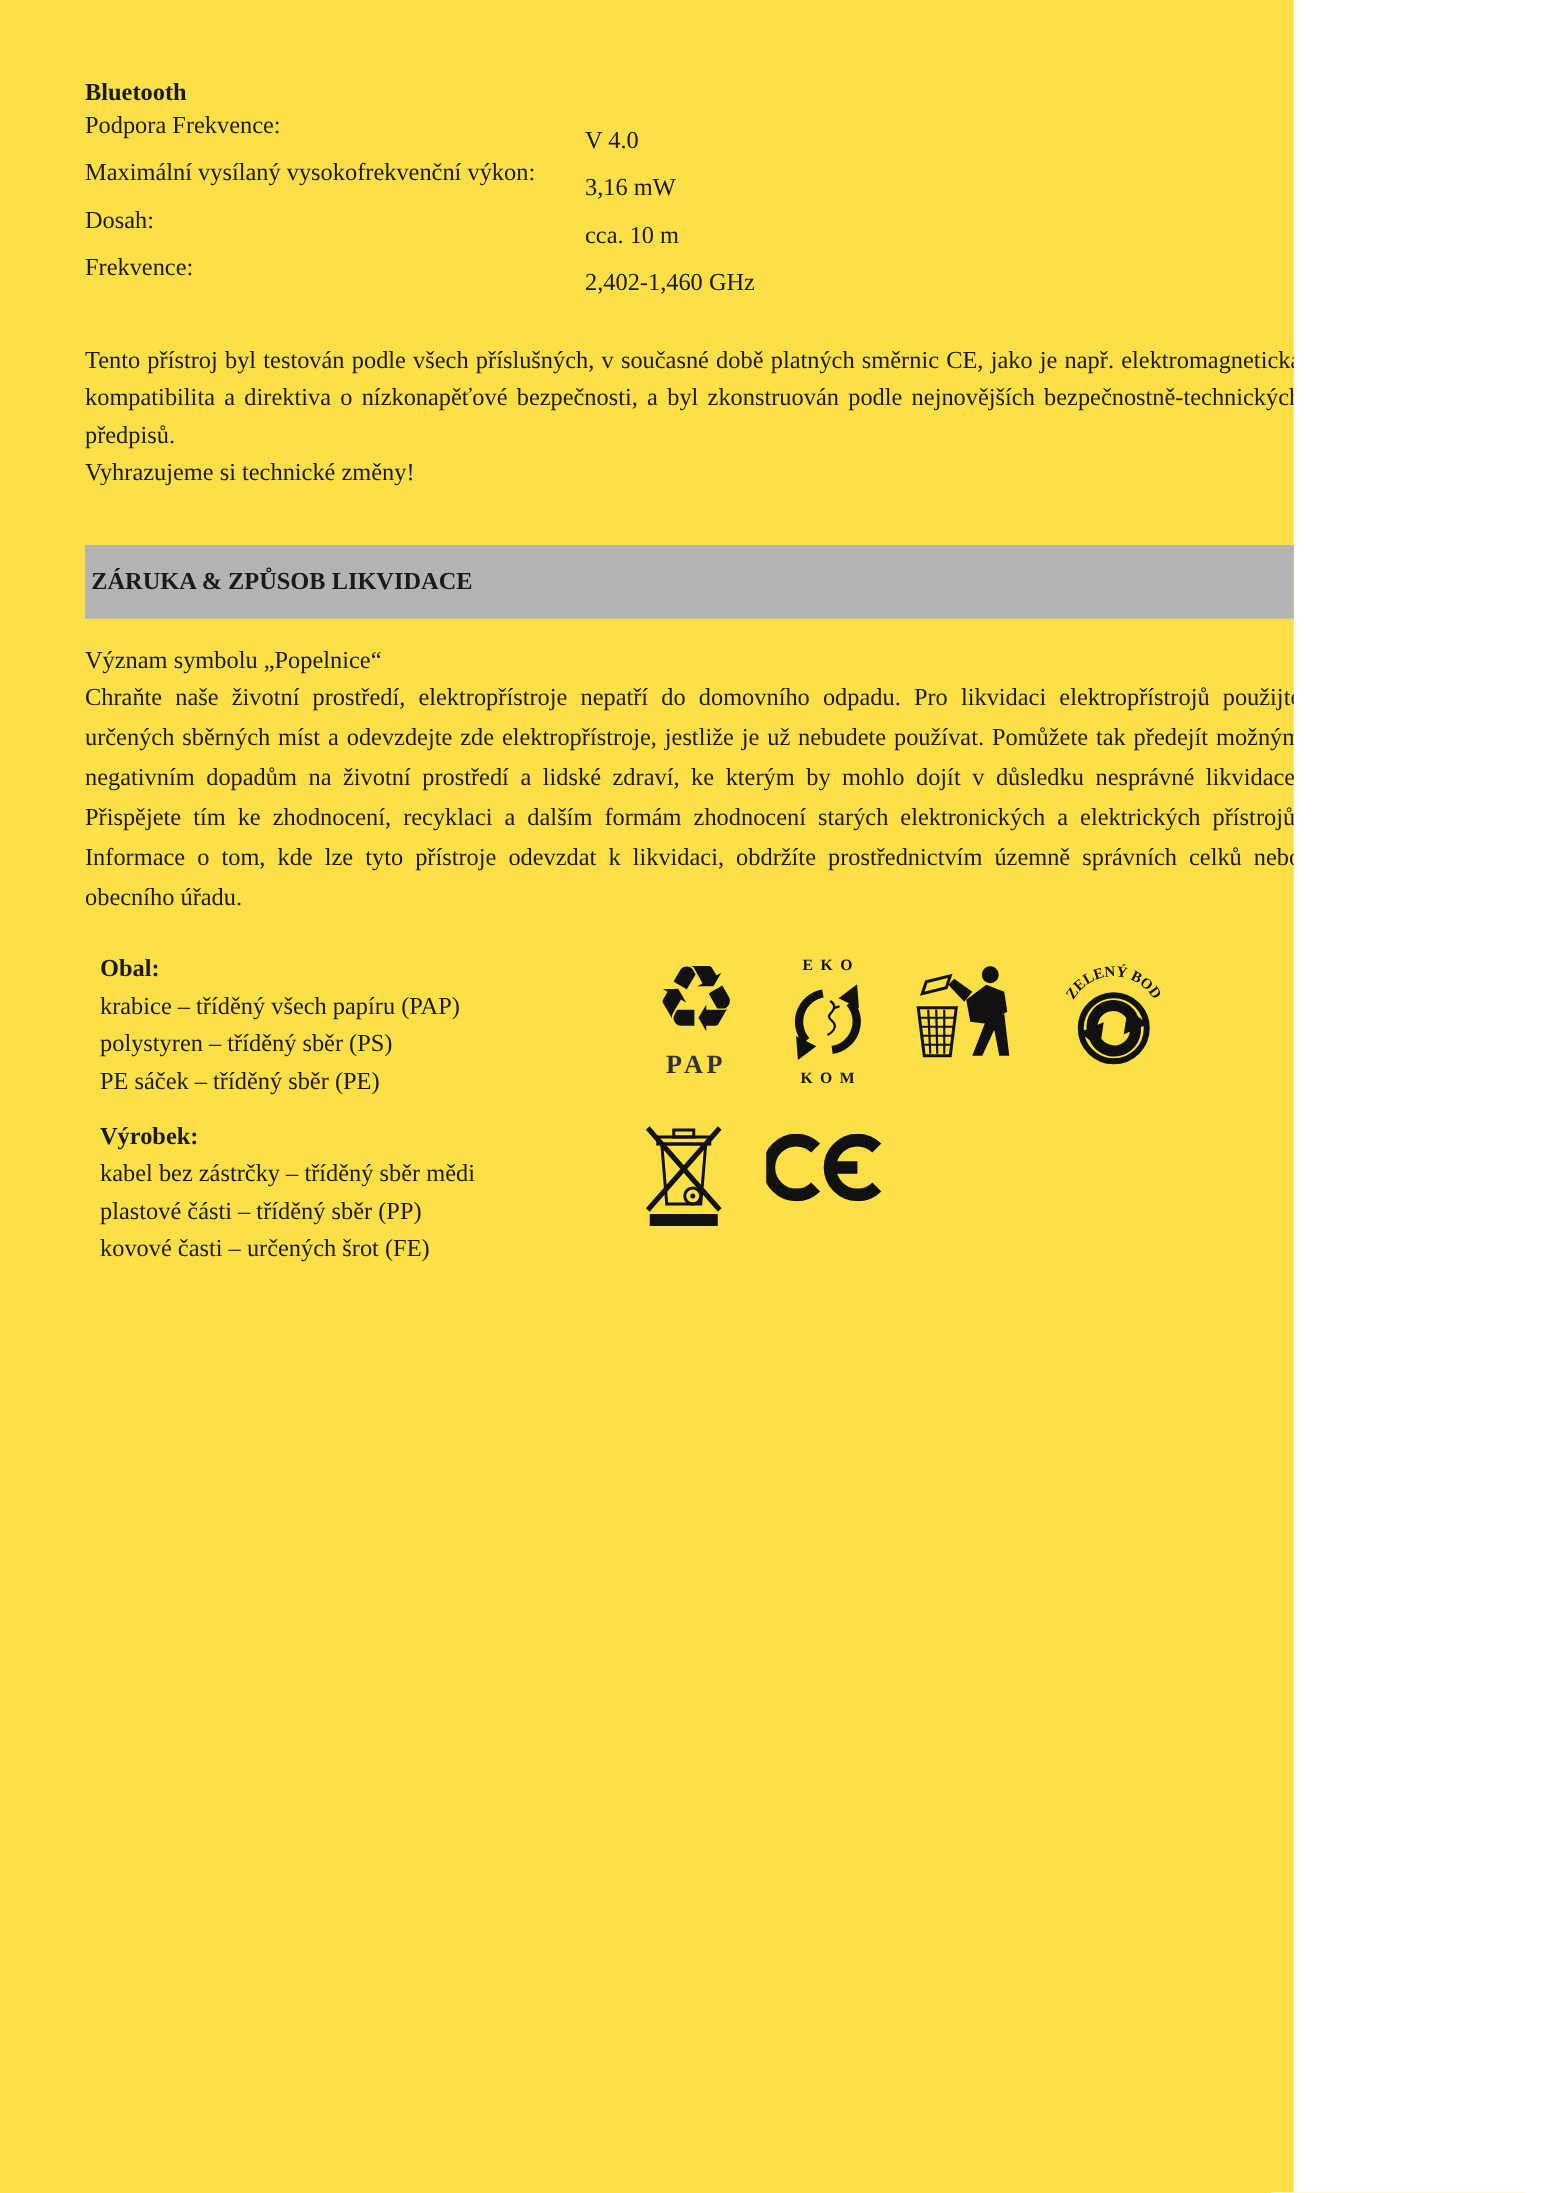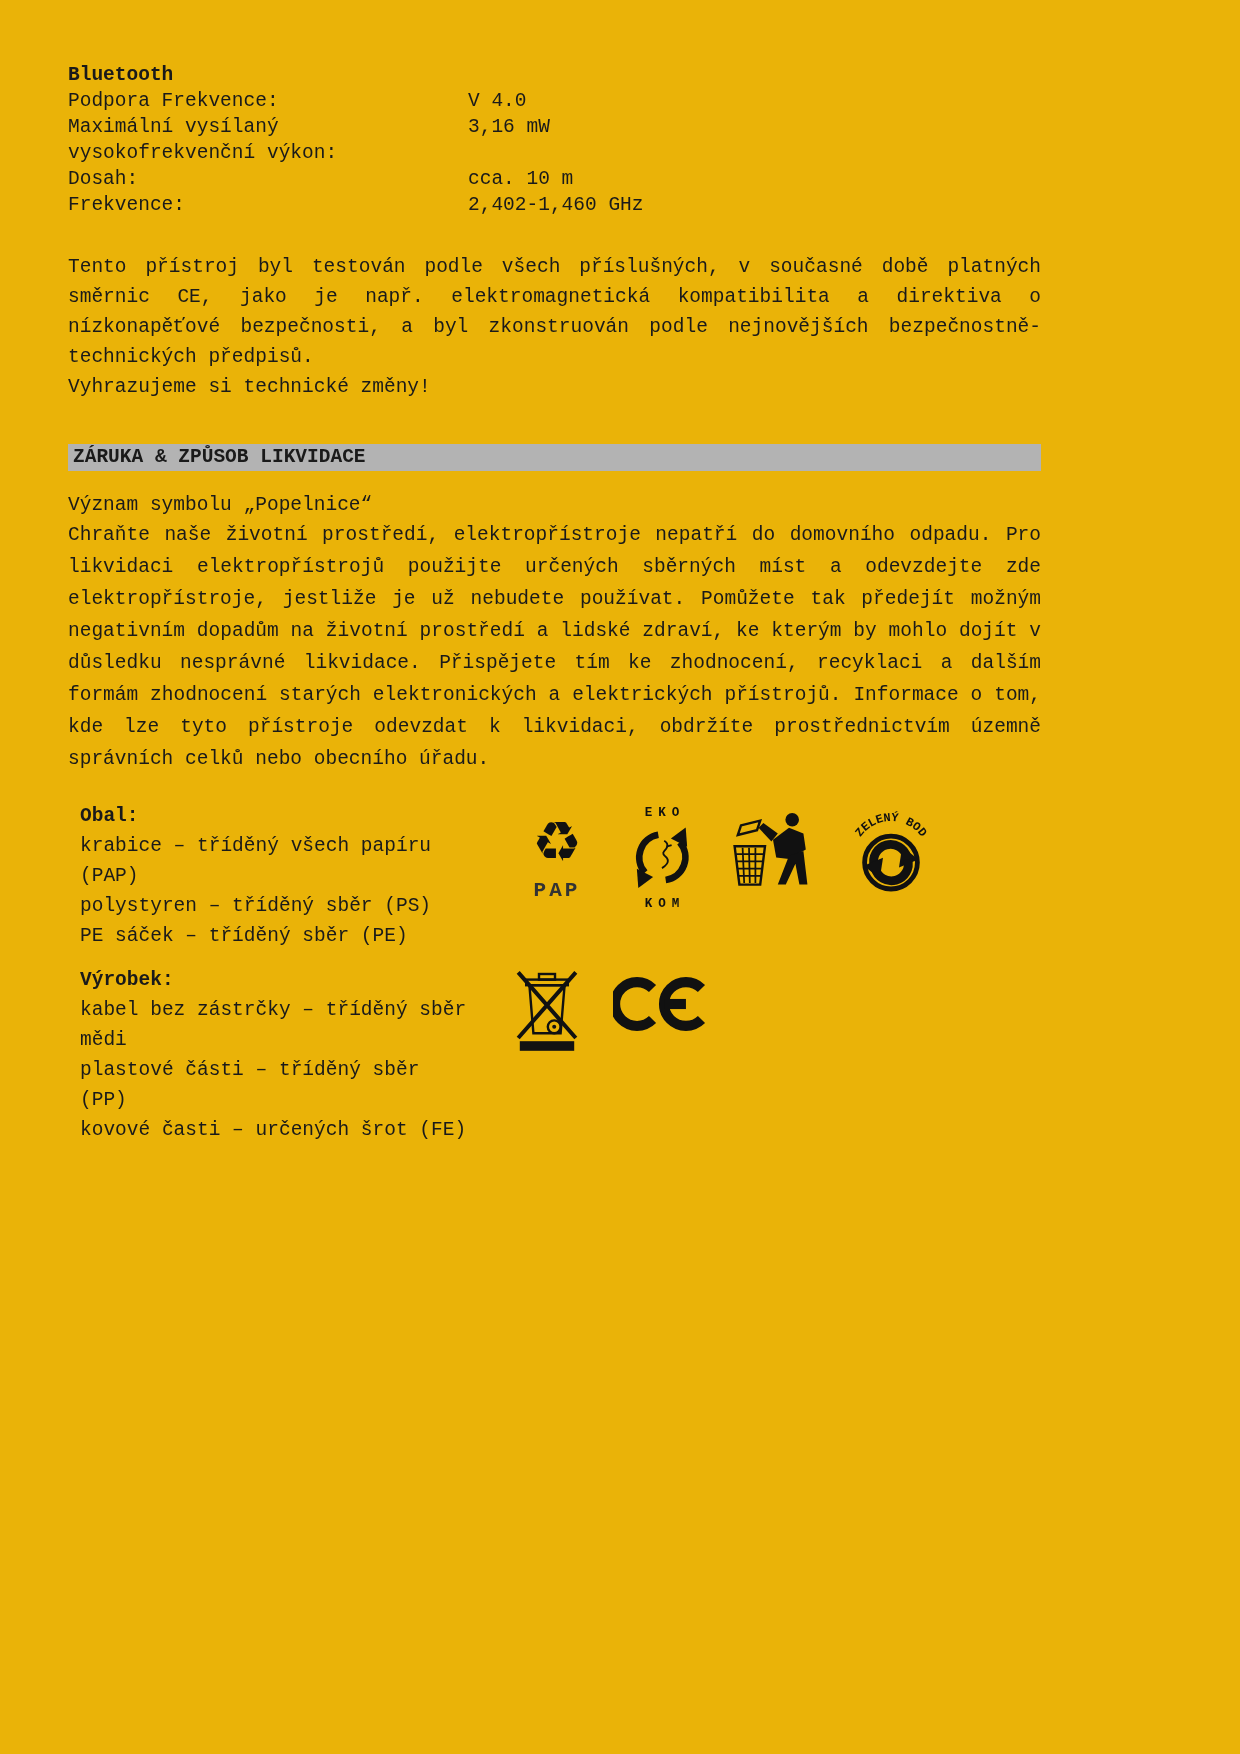--- a/index.html
+++ b/index.html
@@ -1,41 +1,41 @@
 <!DOCTYPE html>
 <html><head>
 <meta charset="utf-8">
 <style>
   html,body{margin:0;padding:0;background:#ffffff;}
   .page{
     position:relative;
-    width:1240px;
+    width:1035px;
     height:1754px;
-    background:#eab308;
-    font-family:Liberation Mono, monospace;
+    background:#fde047;
+    font-family:Liberation Serif, serif;
     color:#1a1a1a;
     overflow:hidden;
   }
   .content{position:absolute;left:68px;top:62px;width:973px;}
 
   .bt-heading{font-weight:bold;font-size:19.5px;line-height:26px;}
   .spec-row{display:flex;font-size:19.5px;line-height:26px;}
   .spec-label{width:400px;flex:0 0 400px;}
-  .spec-value{flex:1;}
+  .spec-value{flex:1;margin-top:12px;}
 
   .para{margin-top:34px;font-size:19.5px;line-height:30px;text-align:justify;}
   .note-line{font-size:19.5px;line-height:30px;}
 
   .section-bar{
     margin-top:42px;
     background:#b3b3b3;
     font-weight:bold;
     font-size:19.5px;
     line-height:27px;
-    padding:0 5px;
+    padding:16px 5px;
     box-sizing:border-box;
     width:100%;
   }
   .sub-heading{margin-top:20px;font-size:19.5px;line-height:28px;}
   .para2{font-size:19.5px;line-height:32px;text-align:justify;}
 
   .block{display:flex;align-items:flex-start;margin-top:26px;padding-left:12px;}
   .block2{margin-top:14px;}
   .block-text{width:395px;flex:0 0 395px;font-size:19.5px;line-height:30px;}
   .block-heading{font-weight:bold;}

